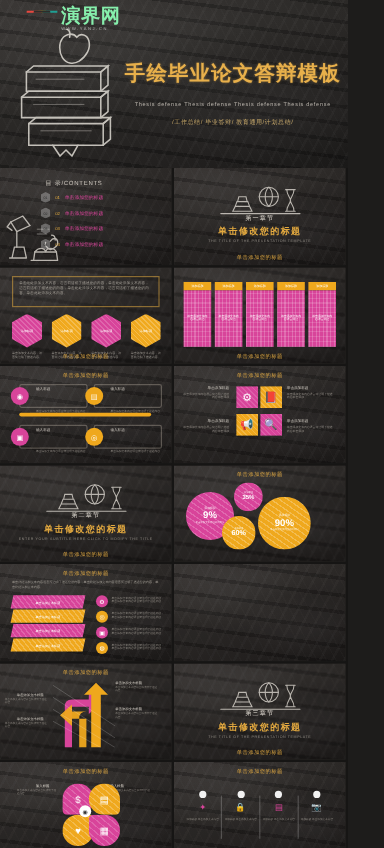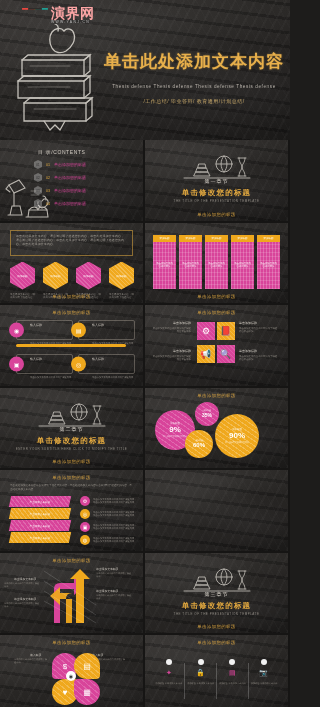--- a/index.html
+++ b/index.html
@@ -34,21 +34,21 @@
   .logo-arc i {
     position:absolute; bottom:0; left:0; width:26px; height:26px; border-radius:50%;
     background: conic-gradient(from 270deg,
        #e8473f 0deg 36deg,#f2882a 36deg 72deg,#f6c31f 72deg 108deg,
        #78bb4b 108deg 144deg,#1f9f93 144deg 180deg);
     clip-path: polygon(0 0,100% 0,100% 50%,0 50%);
   }
   .logo-arc i::after{ content:""; position:absolute; left:6px; top:6px; width:14px;height:14px;
     border-radius:50%; background:#2e2c2a; }
   .logo-txt { display:flex; flex-direction:column; line-height:1; }
-  .logo-cn { font-size:14px; color:#fca5a5; letter-spacing:.5px; font-weight:bold; }
+  .logo-cn { font-size:16px; color:#86efac; letter-spacing:.5px; font-weight:bold; }
   .logo-en { font-size:3.4px; color:#bdbdbd; letter-spacing:1.3px; margin-top:1px; }
 
   
   .books { position:absolute; left:8px; top:24px; width:100px; height:108px; }
 
   .hero-title {
     position:absolute; left:104px; top:50px; width:180px; text-align:center;
     font-size:17px; font-weight:bold; letter-spacing:1px;
     color:#e8b04b;
     text-shadow:0 0 2px rgba(232,176,75,.5);
@@ -218,21 +218,21 @@
             <path d="M10 57l6-5h66l-6 5"></path>
             <path d="M76 57l6-5v17l-6 5"></path>
           <path d="M16 79h62v18H16z"></path>
             <path d="M16 79l6-5h62l-6 5"></path>
             <path d="M78 79l6-5v18l-6 5"></path>
           <path d="M36 97l6 9 5-5 5 5 5-9"></path>
           <path d="M22 42h40M20 63h42M26 85h42" stroke-width=".8" opacity=".5"></path>
         </g>
       </svg>
 
-      <div class="hero-title">单击此处添加文本内容</div>
+      <div class="hero-title">手绘毕业论文答辩模板</div>
       <div class="hero-sub">Thesis defense Thesis defense Thesis defense Thesis defense</div>
       <div class="hero-tags">/工作总结/ 毕业答辩/ 教育通用/计划总结/</div>
     </div>
   </div>
 
   <div class="grid">
 
     <div class="cell">
       <div class="chalk dim"></div>
       <div class="slide">

